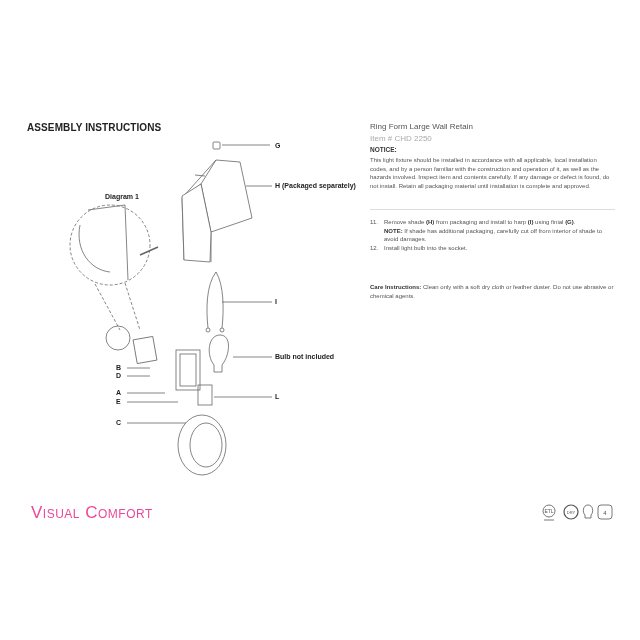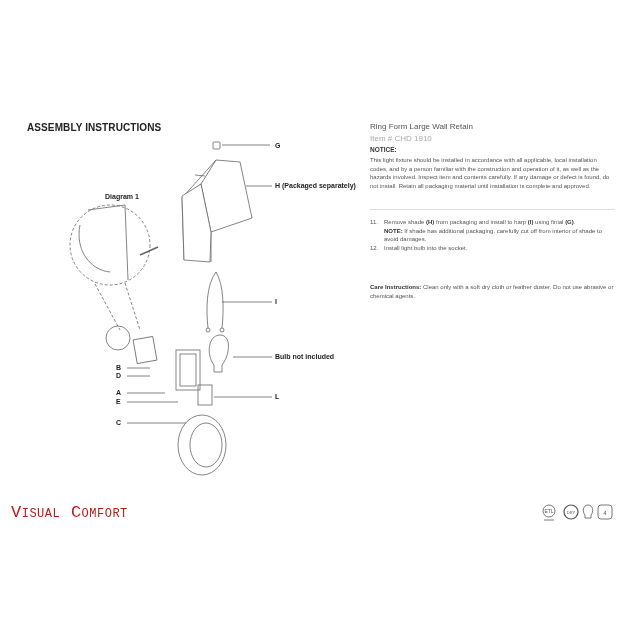--- a/index.html
+++ b/index.html
@@ -13,21 +13,21 @@
   .item-no { left:370px; top:134px; font-size:8px; color:#aaa; }
   .notice-h { left:370px; top:146px; font-size:6.5px; font-weight:bold; color:#333; }
   .notice-body { top:156px; }
   .sep { left:370px; top:209px; width:245px; height:1px; background:#ddd; }
   .steps { top:218px; }
   .step { display:flex; }
   .step .num { width:14px; flex:none; }
   .step .txt { flex:1; }
   .care { top:283px; }
   b { color:#333; }
-  .logo { left:11px; top:503px; font-family:Liberation Mono, monospace; font-size:17px; color:#b91c1c; letter-spacing:0.5px; font-variant:small-caps; }
+  .logo { left:31px; top:503px; font-family:Liberation Sans, sans-serif; font-size:17px; color:#ec4899; letter-spacing:0.5px; font-variant:small-caps; }
   .cert { top:502px; }
 </style>
 </head>
 <body>
 
 <div class="abs heading">ASSEMBLY INSTRUCTIONS</div>
 
 <svg class="abs" style="left:0;top:0" width="640" height="640">
   <g fill="none" stroke="#666" stroke-width="0.8">
 
@@ -78,21 +78,21 @@
 <div class="abs part-label" style="left:275px;top:298px">I</div>
 <div class="abs part-label" style="left:275px;top:353px">Bulb not included</div>
 <div class="abs part-label" style="left:116px;top:364px">B</div>
 <div class="abs part-label" style="left:116px;top:372px">D</div>
 <div class="abs part-label" style="left:116px;top:389px">A</div>
 <div class="abs part-label" style="left:116px;top:398px">E</div>
 <div class="abs part-label" style="left:275px;top:393px">L</div>
 <div class="abs part-label" style="left:116px;top:419px">C</div>
 
 <div class="abs prod-title">Ring Form Large Wall Retain</div>
-<div class="abs item-no">Item # CHD 1910</div>
+<div class="abs item-no">Item # CHD 2250</div>
 <div class="abs notice-h">NOTICE:</div>
 <div class="abs rcol notice-body">This light fixture should be installed in accordance with all applicable, local installation codes, and by a person familiar with the construction and operation of it, as well as the hazards involved. Inspect item and contents carefully. If any damage or defect is found, do not install. Retain all packaging material until installation is complete and approved.</div>
 <div class="abs sep"></div>
 
 <div class="abs rcol steps">
   <div class="step">
     <span class="num">11.</span>
     <span class="txt">
       <span>Remove shade </span><b>(H)</b><span> from packaging and install to harp </span><b>(I)</b><span> using finial </span><b>(G)</b><span>.</span><br>
       <b>NOTE:</b><span> If shade has additional packaging, carefully cut off from interior of shade to avoid damages.</span>

